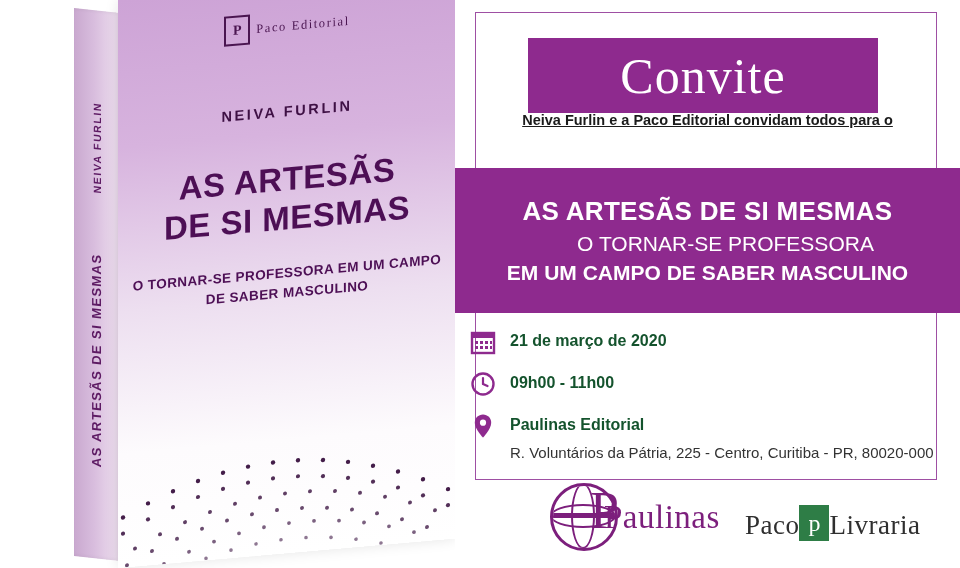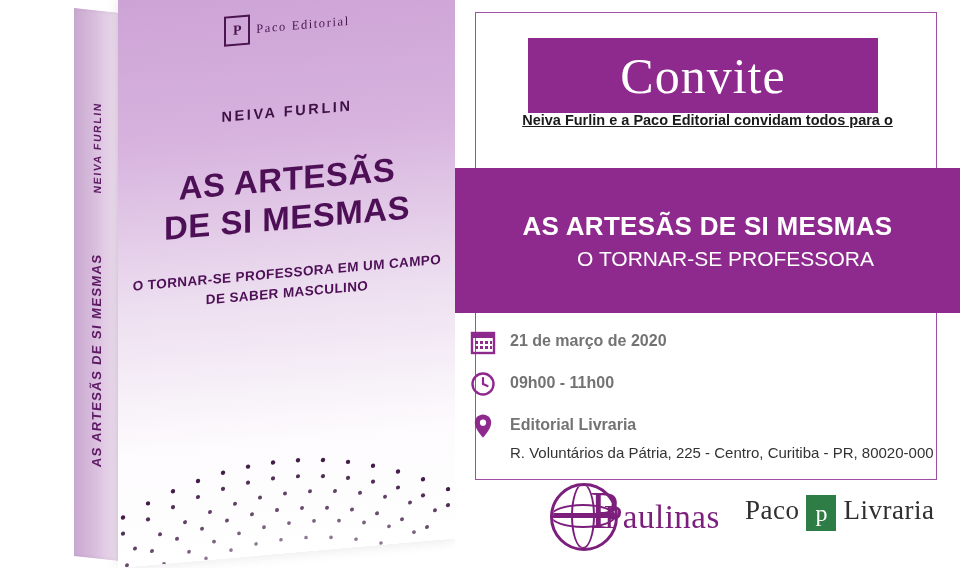--- a/index.html
+++ b/index.html
@@ -241,21 +241,21 @@
     width: 28px;
     height: 28px;
     flex: 0 0 28px;
     display: flex;
     align-items: center;
     justify-content: center;
     margin-left: 6px;
   }
   .detail-text { padding-top: 3px; }
   .detail-main {
-    color: #737373;
+    color: #14532d;
     font-size: 16px;
     font-weight: bold;
     line-height: 1.2;
   }
   .detail-sub {
     color: #333333;
     font-size: 15px;
     margin-top: 10px;
   }
 
@@ -307,24 +307,23 @@
     top: 2px;
     font-family: "Liberation Serif", serif;
     color: #7c1f7c;
     font-size: 52px;
     line-height: 1;
   }
 
   .paco-logo {
     position: absolute;
     left: 290px;
-    top: 18px;
-    display: flex;
-    align-items: flex-start;
-    gap: 7px;
+    top: 28px;
+    display: flex;
+    align-items: flex-end;
   }
   .paco-word {
     font-family: "Liberation Serif", serif;
     font-size: 27px;
     color: #2f2f2f;
     letter-spacing: 0.5px;
   }
   .paco-mark {
     width: 30px; height: 36px;
     background: #2e7d46;
@@ -485,20 +484,21 @@
     </div>
 
     <div class="intro">
       <div>Neiva Furlin e a Paco Editorial convidam todos para o</div>
     </div>
   </div>
 
   <div class="title-band" style="left:455px;">
     <div class="l1">AS ARTESÃS DE SI MESMAS</div>
     <div class="l2">O TORNAR-SE PROFESSORA</div>
+    <div class="l3">EM UM CAMPO DE SABER MASCULINO</div>
   </div>
 
   <div class="details" style="left:455px;">
 
     <div class="detail-row">
       <div class="detail-icon">
         <svg width="26" height="26" viewBox="0 0 26 26">
           <rect x="2" y="4" width="22" height="20" fill="none" stroke="#8e2a8e" stroke-width="2.4"></rect>
           <rect x="2" y="4" width="22" height="5" fill="#8e2a8e"></rect>
           <g fill="#8e2a8e">
@@ -532,21 +532,21 @@
     </div>
 
     <div class="detail-row">
       <div class="detail-icon">
         <svg width="26" height="26" viewBox="0 0 26 26">
           <path d="M13 1.5 C8.3 1.5 4.8 5.1 4.8 9.7 C4.8 16.2 13 24.5 13 24.5 C13 24.5 21.2 16.2 21.2 9.7 C21.2 5.1 17.7 1.5 13 1.5 Z" fill="#8e2a8e"></path>
           <circle cx="13" cy="9.7" r="3.1" fill="#ffffff"></circle>
         </svg>
       </div>
       <div class="detail-text">
-        <div class="detail-main">Editorial Livraria</div>
+        <div class="detail-main">Paulinas Editorial</div>
         <div class="detail-sub">R. Voluntários da Pátria, 225 - Centro, Curitiba - PR, 80020-000</div>
       </div>
     </div>
 
   </div>
 
   <div class="logos">
 
     <div class="paulinas-logo">
       <div class="globe">

